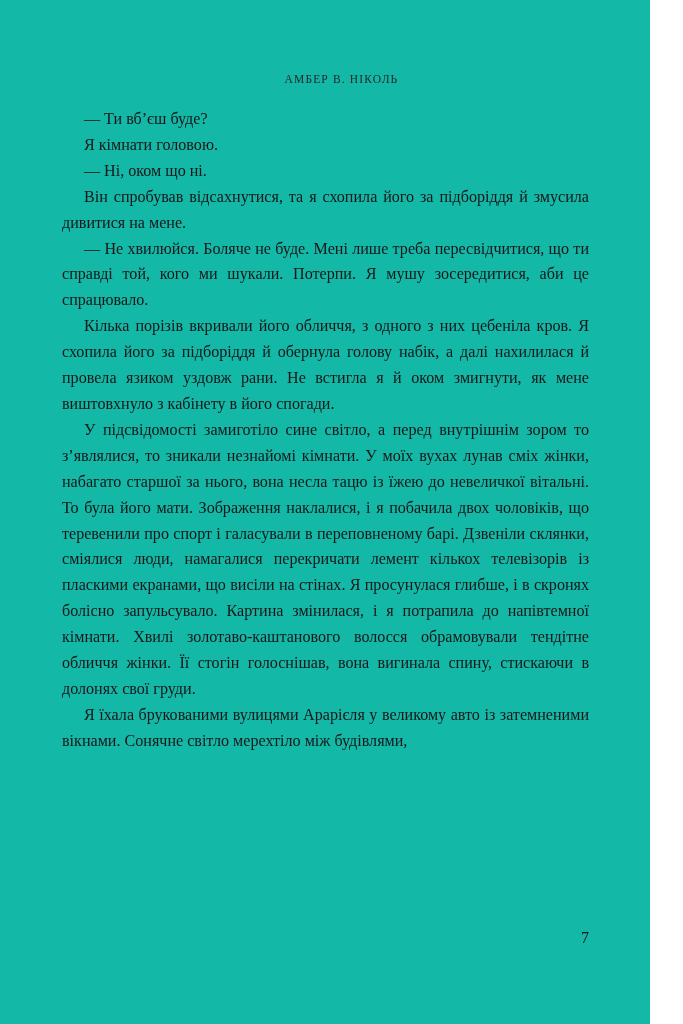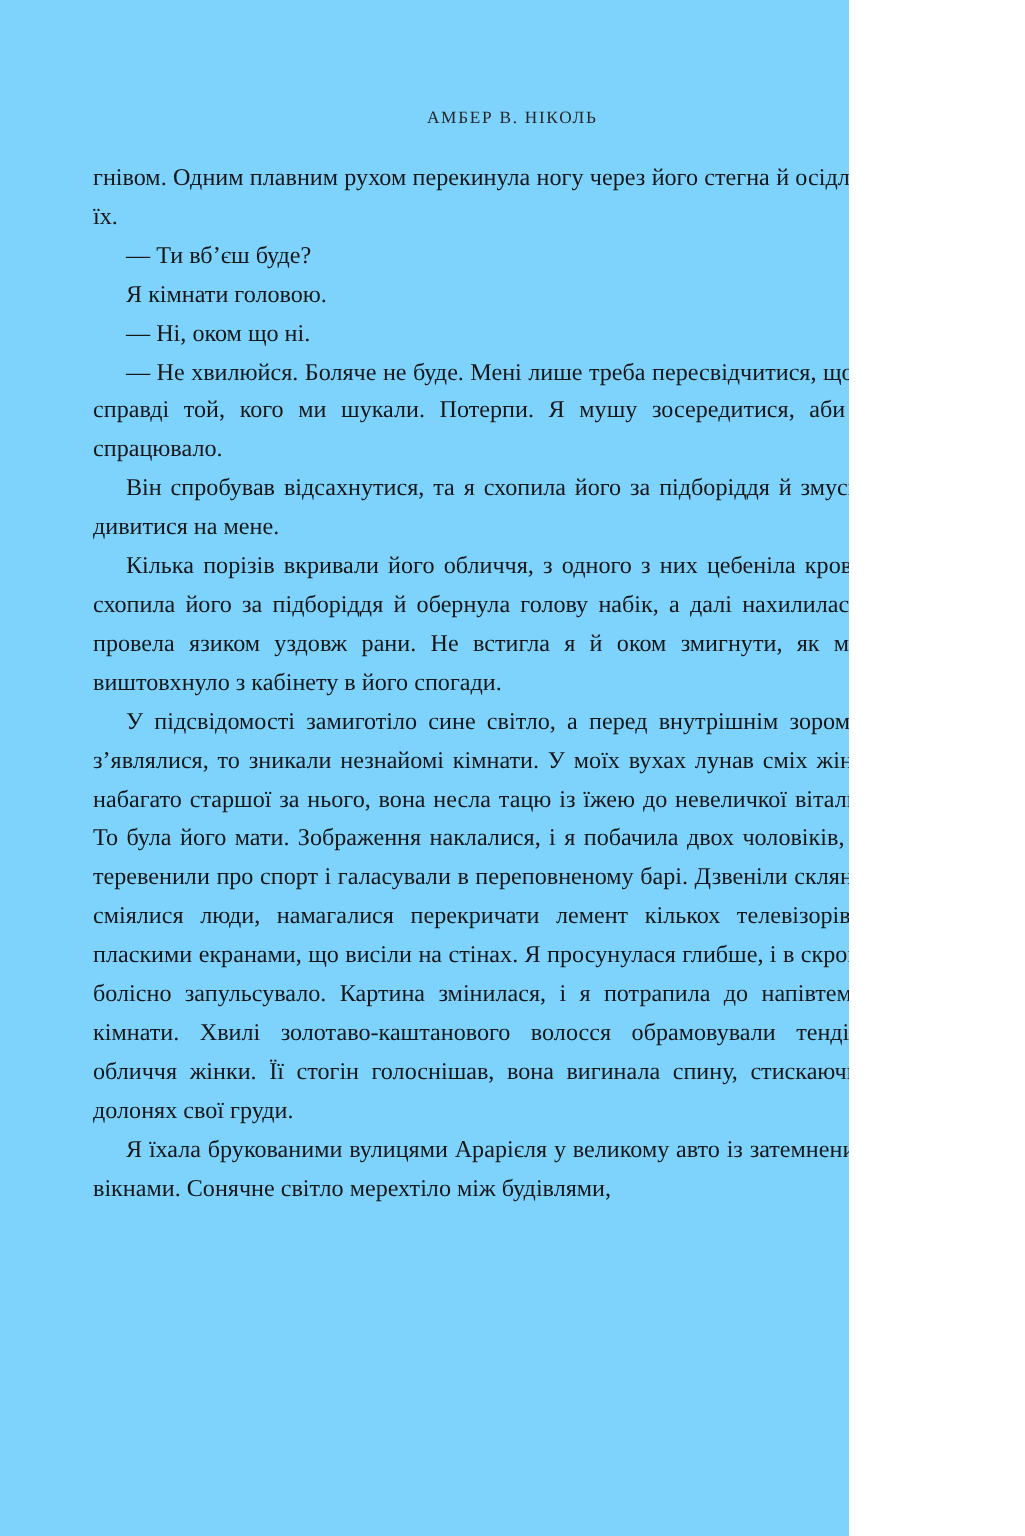--- a/index.html
+++ b/index.html
@@ -7,23 +7,23 @@
     margin: 0;
     padding: 0;
     background: #ffffff;
   }
   body {
     font-family: "Liberation Serif", "DejaVu Serif", serif;
     color: #17171a;
   }
   .page {
     position: relative;
-    width: 566px;
+    width: 650px;
     height: 1024px;
-    background: #7dd3fc;
+    background: #14b8a6;
     box-sizing: border-box;
     overflow: hidden;
   }
   .running-head {
     position: absolute;
     top: 72px;
     left: 0;
     width: 683px;
     text-align: center;
     font-size: 11.5px;
@@ -69,43 +69,40 @@
 </style>
 </head>
 <body>
 
 <div class="page">
 
   <div class="running-head">Амбер В. Ніколь</div>
 
   <div class="text-column">
 
-    <p class="para no-indent">
-      <span>гнівом. Одним плавним рухом перекинула ногу через його стегна й осідлала їх.</span>
-    </p>
 
 
     <p class="para">
       <span>— Ти вб’єш буде?</span>
     </p>
 
     <p class="para">
       <span>Я кімнати головою.</span>
     </p>
 
     <p class="para">
       <span>— Ні, оком що ні.</span>
     </p>
 
     <p class="para">
-      <span>— Не хвилюйся. Боляче не буде. Мені лише треба пересвідчитися, що ти справді той, кого ми шукали. Потерпи. Я мушу зосередитися, аби це спрацювало.</span>
+      <span>Він спробував відсахнутися, та я схопила його за підборіддя й змусила дивитися на мене.</span>
     </p>
 
     <p class="para">
-      <span>Він спробував відсахнутися, та я схопила його за підборіддя й змусила дивитися на мене.</span>
+      <span>— Не хвилюйся. Боляче не буде. Мені лише треба пересвідчитися, що ти справді той, кого ми шукали. Потерпи. Я мушу зосередитися, аби це спрацювало.</span>
     </p>
 
     <p class="para">
       <span>Кілька порізів вкривали його обличчя, з одного з них цебеніла кров. Я схопила його за підборіддя й обернула голову набік, а далі нахилилася й провела язиком уздовж рани. Не встигла я й оком змигнути, як мене виштовхнуло з кабінету в його спогади.</span>
     </p>
 
     <p class="para">
       <span>У підсвідомості замиготіло сине світло, а перед внутрішнім зором то з’являлися, то зникали незнайомі кімнати. У моїх вухах лунав сміх жінки, набагато старшої за нього, вона несла тацю із їжею до невеличкої вітальні. То була його мати. Зображення наклалися, і я побачила двох чоловіків, що теревенили про спорт і галасували в переповненому барі. Дзвеніли склянки, сміялися люди, намагалися перекричати лемент кількох телевізорів із пласкими екранами, що висіли на стінах. Я просунулася глибше, і в скронях болісно запульсувало. Картина змінилася, і я потрапила до напівтемної кімнати. Хвилі золотаво-каштанового волосся обрамовували тендітне обличчя жінки. Її стогін голоснішав, вона вигинала спину, стискаючи в долонях свої груди.</span>
     </p>
 

